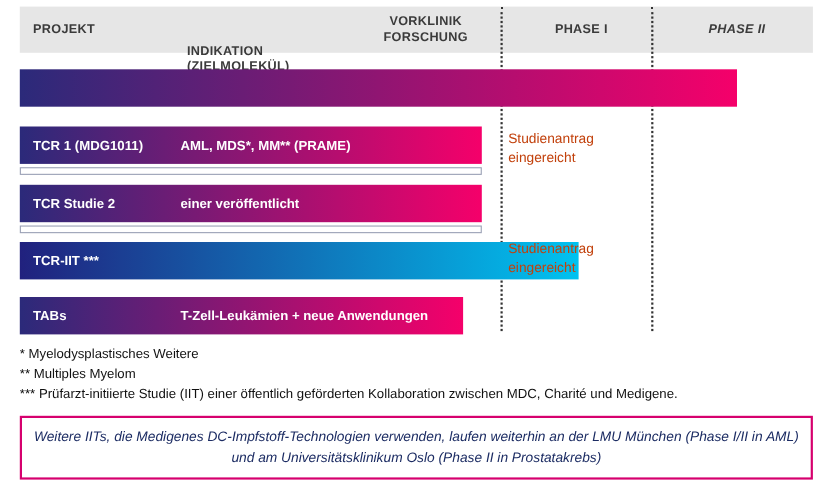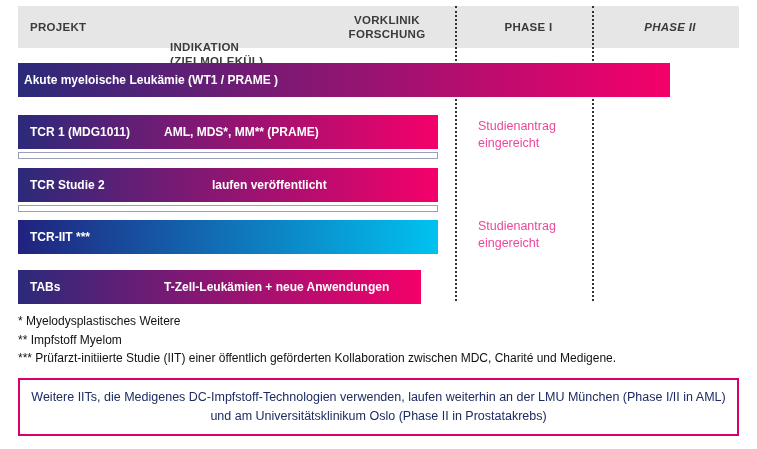--- a/index.html
+++ b/index.html
@@ -105,24 +105,23 @@
     left: 18px;
     border: 1px solid #9aa0b5;
     box-sizing: border-box;
     background: #ffffff;
   }
 
   
   .note {
     position: absolute;
     font-size: 12.5px;
-    color: #ec4899;
+    color: #c2410c;
     line-height: 1.35;
     white-space: pre-line;
-    margin-left: 16px;
   }
 
   
   .footnotes {
     position: absolute;
     left: 18px;
     top: 312px;
     width: 720px;
     font-size: 12px;
     color: #111;
@@ -166,59 +165,58 @@
     <div class="hdr hdr-phase1">PHASE I</div>
     <div class="hdr hdr-phase2">PHASE II</div>
   </div>
 
   <div class="vline v1"></div>
   <div class="vline v2"></div>
 
   <div id="rows-host">
       <div class="row" style="left: 18px; top: 63px; width: 652px;">
         <div class="bar" style="width: 652px; background: linear-gradient(to right, rgb(43, 42, 122) 0%, rgb(245, 0, 106) 100%);">
-          <div class="indi">Akute myeloische Leukämie (WT1 / PRAME )</div>
         </div>
       </div>
       <div class="row" style="left: 18px; top: 115px; width: 368px;">
         <div class="bar" style="width: 420px; background: linear-gradient(to right, rgb(43, 42, 122) 0%, rgb(245, 0, 106) 100%);">
           <div class="proj">TCR 1 (MDG1011)</div>
           <div class="indi">AML, MDS*, MM** (PRAME)</div>
         </div>
       </div>
       <div class="strip" style="top: 152px; width: 420px;"></div>
       <div class="row" style="left: 18px; top: 168px; width: 420px;">
-        <div class="bar" style="width: 420px; background: linear-gradient(to right, rgb(43, 42, 122) 0%, rgb(245, 0, 106) 100%); gap: 48px;">
+        <div class="bar" style="width: 420px; background: linear-gradient(to right, rgb(43, 42, 122) 0%, rgb(245, 0, 106) 100%);">
           <div class="proj">TCR Studie 2</div>
-          <div class="indi">laufen veröffentlicht</div>
+          <div class="indi">einer veröffentlicht</div>
         </div>
       </div>
       <div class="strip" style="top: 205px; width: 420px;"></div>
       <div class="row" style="left: 18px; top: 220px; width: 420px;">
-        <div class="bar" style="width: 420px; background: linear-gradient(to right, rgb(33, 33, 126) 0%, rgb(0, 194, 240) 100%);">
+        <div class="bar" style="width: 508px; background: linear-gradient(to right, rgb(33, 33, 126) 0%, rgb(0, 194, 240) 100%);">
           <div class="proj">TCR-IIT ***</div>
         </div>
       </div>
       <div class="row" style="left: 18px; top: 270px; width: 403px;">
         <div class="bar" style="width: 403px; background: linear-gradient(to right, rgb(43, 42, 122) 0%, rgb(245, 0, 106) 100%);">
           <div class="proj">TABs</div>
           <div class="indi">T-Zell-Leukämien + neue Anwendungen</div>
         </div>
       </div>
     </div>
   <div id="notes-host">
       <div class="note" style="left: 462px; top: 118px;">Studienantrag
 eingereicht</div>
       <div class="note" style="left: 462px; top: 218px;">Studienantrag
 eingereicht</div>
     </div>
 
   <div class="footnotes">
     <div>* Myelodysplastisches Weitere</div>
-    <div>** Impfstoff Myelom</div>
+    <div>** Multiples Myelom</div>
     <div>*** Prüfarzt-initiierte Studie (IIT) einer öffentlich geförderten Kollaboration zwischen MDC, Charité und Medigene.</div>
   </div>
 
-  <div class="callout" style="border-color: rgb(214, 0, 110);">
+  <div class="callout" style="border-color: rgb(214, 0, 110); font-style: italic;">
     <p style="color: rgb(28, 44, 99);">Weitere IITs, die Medigenes DC-Impfstoff-Technologien verwenden, laufen weiterhin an der LMU München (Phase I/II in AML) und am Universitätsklinikum Oslo (Phase II in Prostatakrebs)</p>
   </div>
 
 </div>
 
 </body></html>

